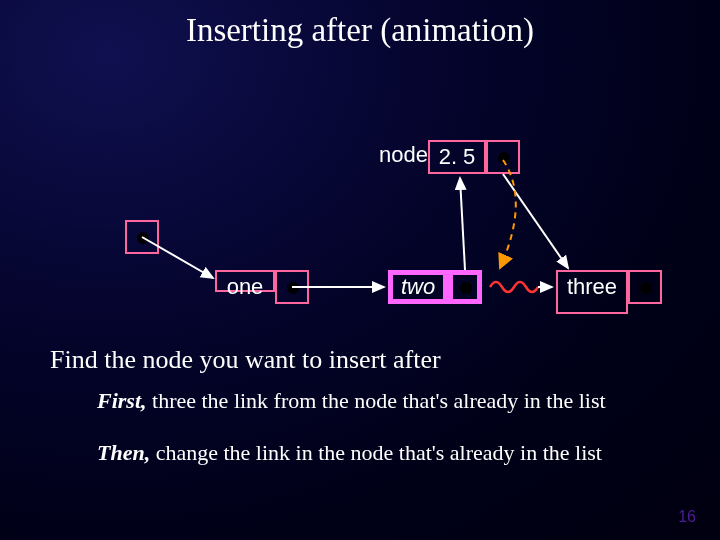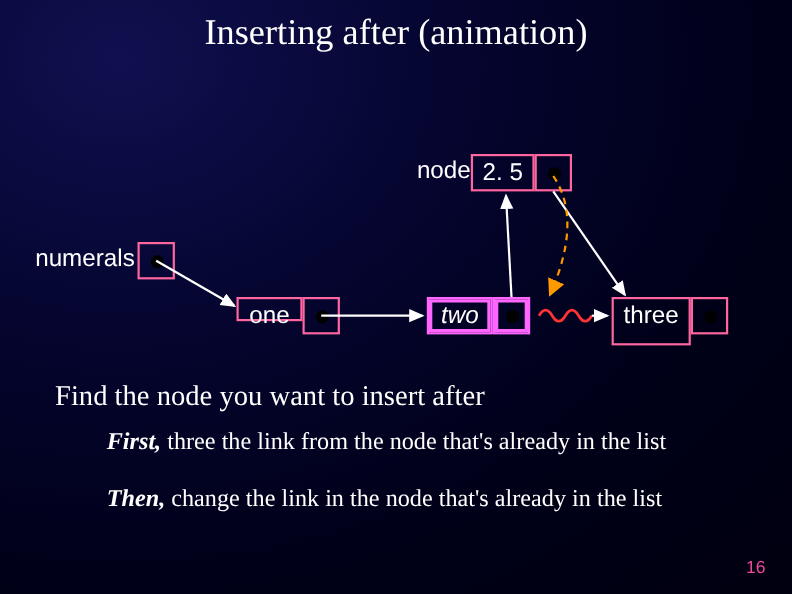--- a/index.html
+++ b/index.html
@@ -74,21 +74,21 @@
     font-style: italic;
     font-weight: bold;
     margin-left: 47px;
   }
   .pagenum {
     position: absolute;
     right: 24px;
     bottom: 14px;
     font-family: Arial, Helvetica, sans-serif;
     font-size: 16px;
-    color: #ec4899;
+    color: #4c1d95;
   }
   svg.arrows {
     position: absolute;
     top: 0;
     left: 0;
     width: 720px;
     height: 540px;
     pointer-events: none;
   }
 </style>
@@ -99,21 +99,20 @@
 
   <div class="title">Inserting after (animation)</div>
 
   <div class="label" style="top:142px; left:365px;margin-left:14px;">node</div>
 
   <div class="cell" style="top:140px; left:428px; width:58px; height:34px;">2. 5</div>
   <div class="ptr-box" style="top:140px; left:486px; width:34px; height:34px;">
     <div class="ptr-dot" style="top:10px; left:10px;"></div>
   </div>
 
-  <div class="label" style="top:222px; left:32px;">numerals</div>
   <div class="ptr-box" style="top:220px; left:125px; width:34px; height:34px;">
     <div class="ptr-dot" style="top:10px; left:10px;"></div>
   </div>
 
   <div class="cell" style="top:270px; left:215px; width:60px; height:22px;">one</div>
   <div class="ptr-box" style="top:270px; left:275px; width:34px; height:34px;">
     <div class="ptr-dot" style="top:10px; left:10px;"></div>
   </div>
 
   <div class="cell highlight" style="top:270px; left:388px; width:60px; height:34px;font-style:italic;">two</div>

